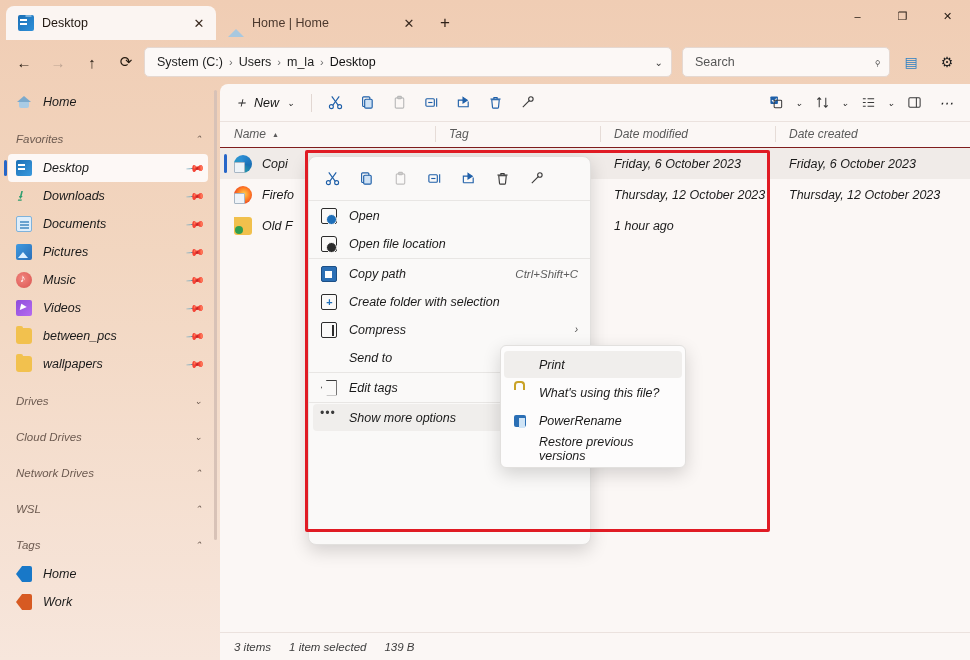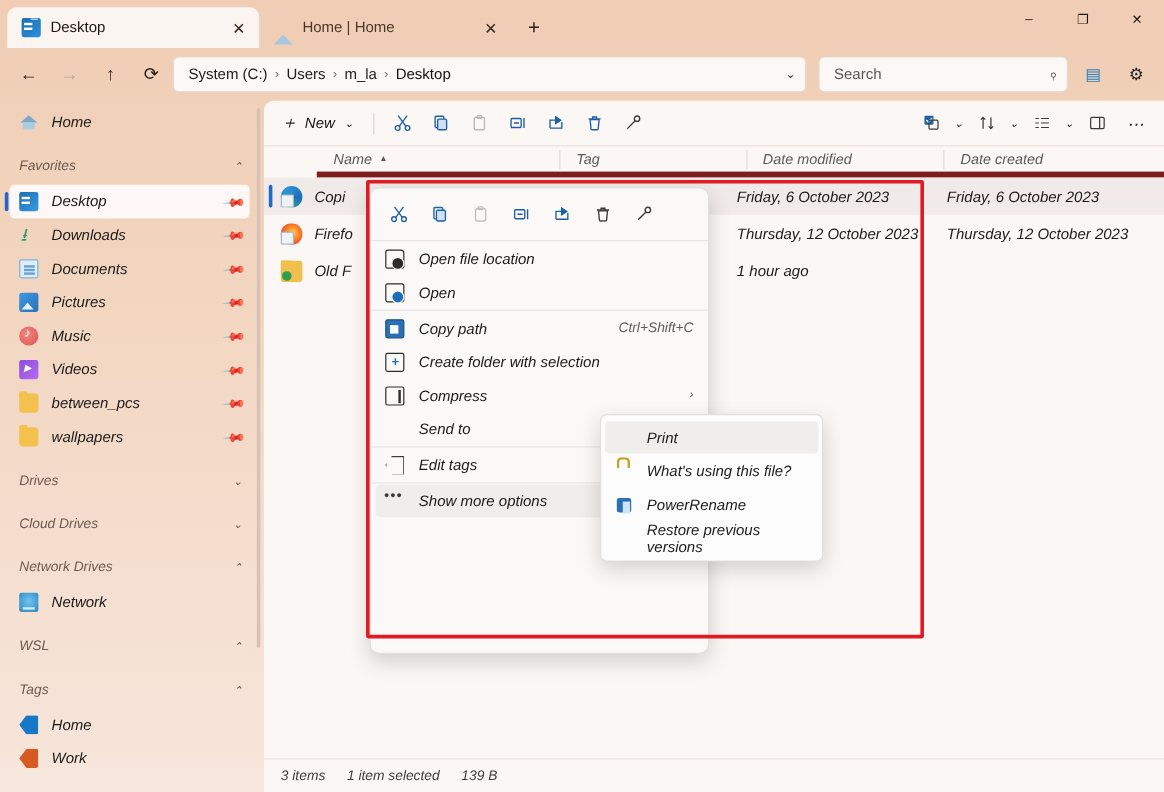--- a/index.html
+++ b/index.html
@@ -184,24 +184,23 @@
     font-size: 14px; color: #1e5fa8;
   }
   .tbtn.gray { color: #b9b9b9; }
   .tbtn.dark { color: #1f1f1f; }
   .tspacer { flex: 1; }
   .tgroup { display: flex; align-items: center; }
   .tchev { font-size: 9px; color: #1f1f1f; width: 14px; text-align: center; }
 
   
   .colhead {
-    height: 26px; display: flex; align-items: center;
+    height: 26px; display: flex; align-items: flex-end;
     font-size: 12px; color: #5a5a5a;
-    border-bottom: 5px solid #7f1d1d;
-    margin-left: 44px;
+    border-bottom: 1px solid #7f1d1d;
   }
   .ch { display: flex; align-items: center; height: 26px; padding-left: 14px; position: relative; }
   .ch + .ch::before { content:""; position:absolute; left:0; top:5px; bottom:5px; width:1px; background:#e6dcd7; }
   .ch .sortmark { margin-left: 6px; font-size: 7px; color: #5a5a5a; }
 
   
   .row { height: 31px; display: flex; align-items: center; font-size: 12.5px; color: #1b1b1b; position: relative; }
   .row.selected { background: #f0ebe8; }
   .row.selected::before { content:""; position:absolute; left:4px; top:6px; bottom:6px; width:3px; background:#2666c8; border-radius:2px; }
   .cell { padding-left: 14px; overflow: hidden; white-space: nowrap; }
@@ -421,26 +420,20 @@
 
         <div class="nav-group">
           <span class="gl">Cloud Drives</span>
           <span class="chev">⌄</span>
         </div>
 
         <div class="nav-group">
           <span class="gl">Network Drives</span>
           <span class="chev">⌃</span>
         </div>
-        <div class="nav-item">
-          <span class="ni-icon">
-              <span class="sh i-net"></span>
-            </span>
-          <span class="ni-label">Network</span>
-        </div>
 
         <div class="nav-group">
           <span class="gl">WSL</span>
           <span class="chev">⌃</span>
         </div>
 
         <div class="nav-group">
           <span class="gl">Tags</span>
           <span class="chev">⌃</span>
         </div>
@@ -650,26 +643,26 @@
             <svg width="15" height="15" viewBox="0 0 16 16" fill="none" stroke="#3a3a3a" stroke-width="1.2">
               <circle cx="11.6" cy="4.2" r="2.4"></circle>
                 <line x1="9.9" y1="6" x2="3" y2="13"></line>
             </svg>
           </div>
         </div>
 
         <div class="ctx-divider"></div>
 
         <div class="ctx-item">
+          <span class="ci ci-open"></span>
+          <span class="cl">Open</span>
+        </div>
+        <div class="ctx-item">
           <span class="ci ci-loc"></span>
           <span class="cl">Open file location</span>
-        </div>
-        <div class="ctx-item">
-          <span class="ci ci-open"></span>
-          <span class="cl">Open</span>
         </div>
 
         <div class="ctx-divider"></div>
 
         <div class="ctx-item">
           <span class="ci ci-path"></span>
           <span class="cl">Copy path</span>
           <span class="acc">Ctrl+Shift+C</span>
         </div>
         <div class="ctx-item">

